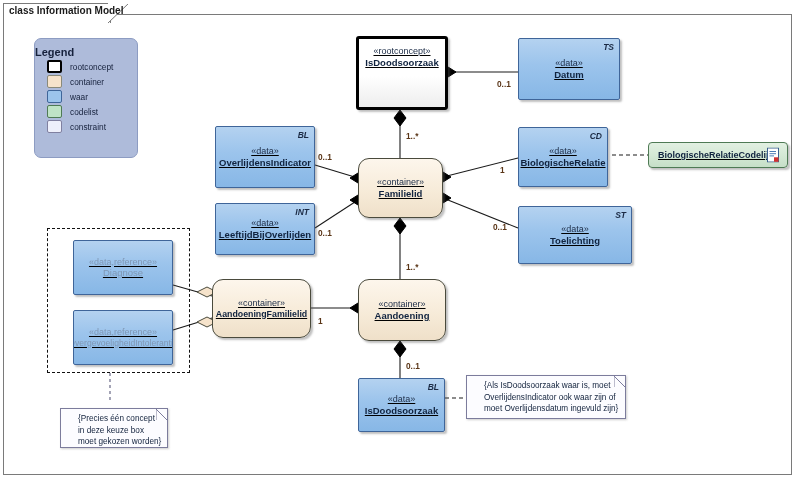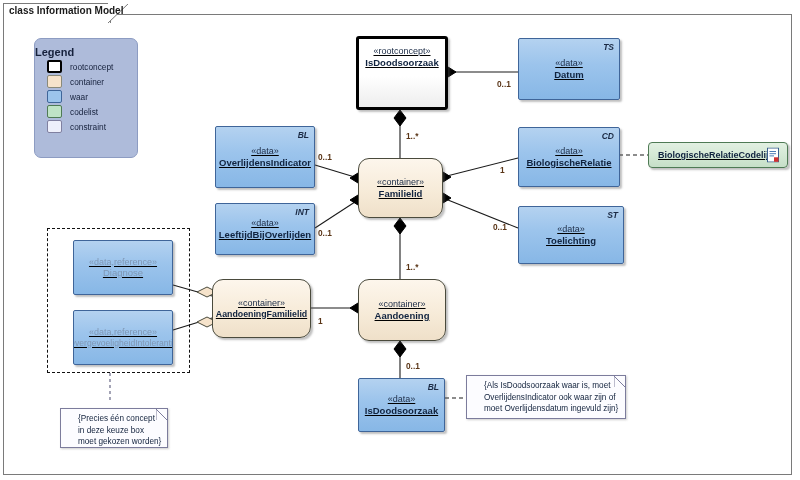--- a/index.html
+++ b/index.html
@@ -208,27 +208,27 @@
     <span class="corner">INT</span>
     <span class="stereo">«data»</span>
     <span class="nm">LeeftijdBijOverlijden</span>
   </div>
 
   <div class="node cont-node" style="left:358px;top:158px;width:85px;height:60px;">
     <span class="stereo">«container»</span>
     <span class="nm">Familielid</span>
   </div>
 
-  <div class="node data-node" style="left:518px;top:127px;width:102px;height:60px;">
+  <div class="node data-node" style="left:518px;top:127px;width:90px;height:60px;">
     <span class="corner">CD</span>
     <span class="stereo">«data»</span>
     <span class="nm">BiologischeRelatie</span>
   </div>
 
-  <div class="node data-node" style="left:518px;top:206px;width:106px;height:58px;">
+  <div class="node data-node" style="left:518px;top:206px;width:114px;height:58px;">
     <span class="corner">ST</span>
     <span class="stereo">«data»</span>
     <span class="nm">Toelichting</span>
   </div>
 
   <div class="node code-node" style="left:648px;top:142px;width:140px;height:26px;">
     <span class="code-label">BiologischeRelatieCodelijst</span>
     <svg class="doc-ico" viewBox="0 0 13 15">
       <rect x="0.5" y="0.5" width="11" height="14" fill="#fff" stroke="#3a5f8f"></rect>
       <line x1="2.5" y1="4" x2="9" y2="4" stroke="#4a7ab5"></line>

